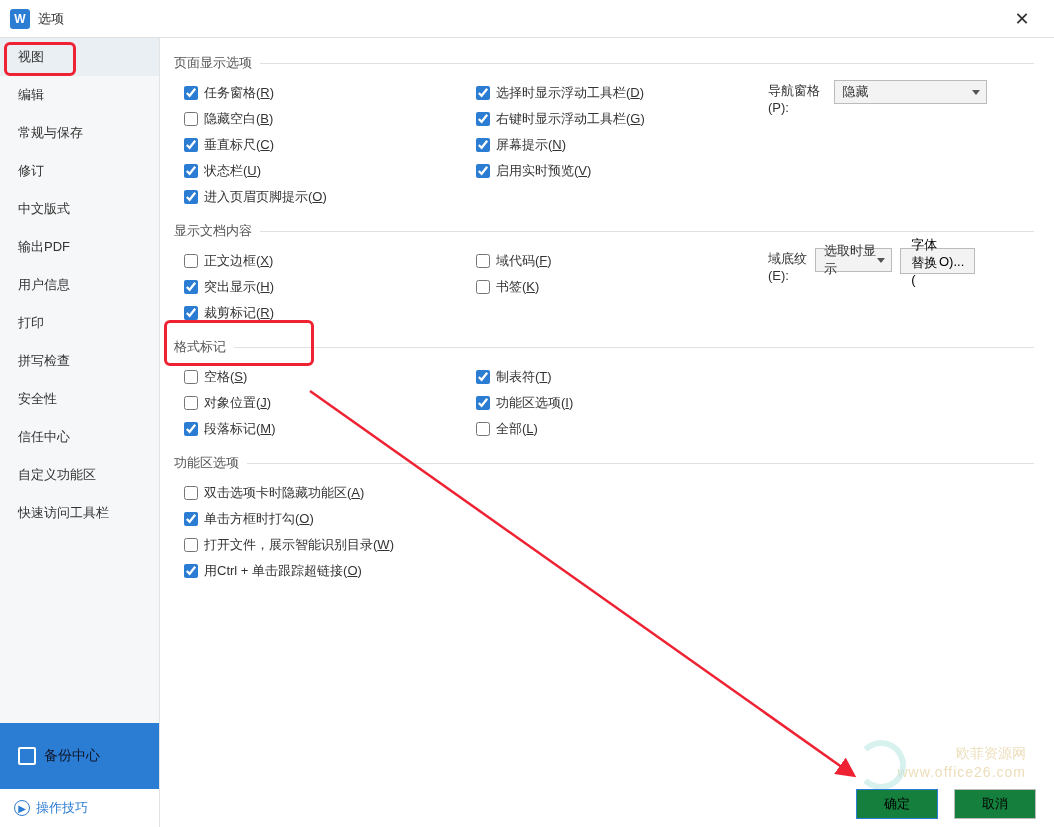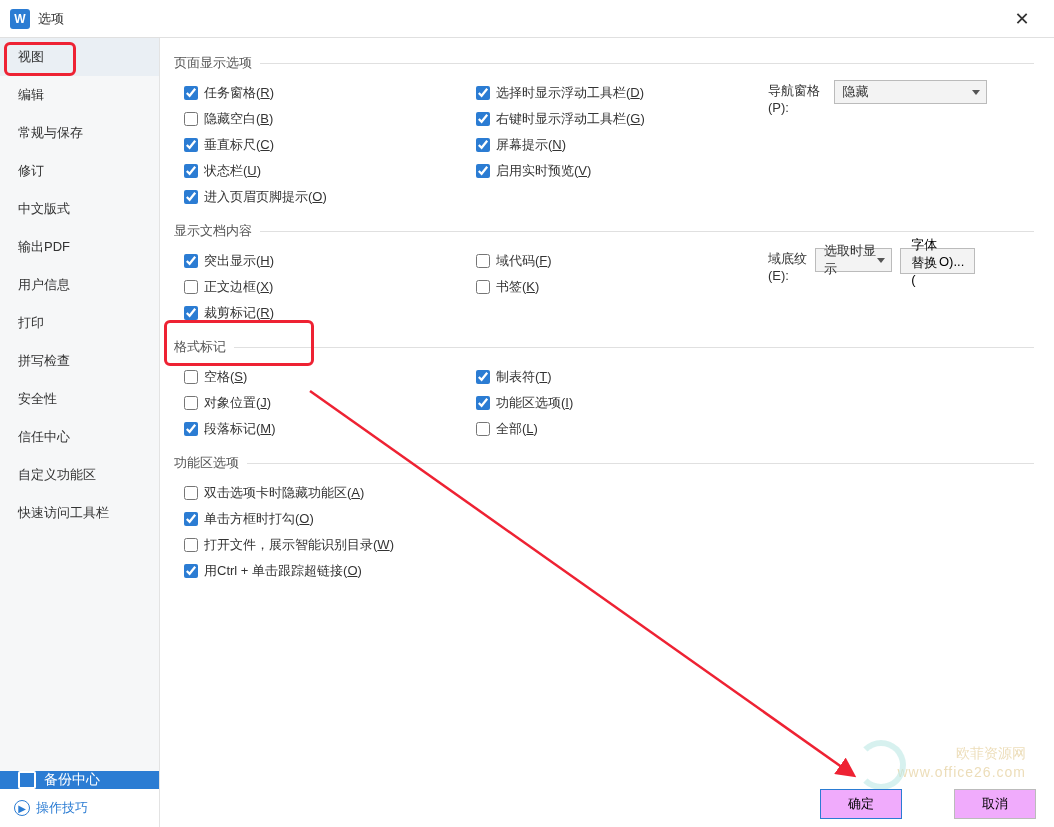--- a/index.html
+++ b/index.html
@@ -75,22 +75,22 @@
   .red-box {
     border: 3px solid #e23;
     border-radius: 6px;
     position: absolute;
     pointer-events: none;
     z-index: 10;
   }
   .sidebar .backup {
     margin-top: auto;
     background: #2b7cd3;
-    color: #ffffff;
-    padding: 0 18px;
+    color: #0f172a;
+    padding: 24px 18px;
     display: flex;
     align-items: center;
     gap: 8px;
     cursor: pointer;
     font-size: 14px;
     text-align: center;
   }
   .sidebar .backup .bicon {
     width: 18px; height: 18px;
     border: 2px solid #fff;
@@ -211,26 +211,25 @@
   
   .footer {
     position: absolute;
     bottom: 8px; right: 18px;
     display: flex;
     gap: 16px;
   }
   .footer .btn {
     width: 82px; height: 30px;
     border: 1px solid #bbb;
-    background: #f0abfc;
+    background: #15803d;
     display: flex;
     align-items: center;
     justify-content: center;
     cursor: pointer;
-    margin-left: 36px;
   }
   .footer .btn.primary { border-color: #2b7cd3; }
 
   
   .wm {
     position: absolute;
     right: 28px;
     bottom: 44px;
     color: #e8d5a8;
     font-size: 14px;
@@ -346,26 +345,26 @@
               <span>隐藏</span>
               <span class="arrow"></span>
             </div>
       </div>
     </div>
 
     <div class="group-legend">显示文档内容</div>
     <div class="opts-grid">
       <div class="col">
         <label class="chk">
+              <input type="checkbox" style="">
+              <span><span>正文边框(</span><span class="accel">X</span><span>)</span></span>
+            </label>
+        <label class="chk">
               <input type="checkbox" checked="" style="">
               <span><span>突出显示(</span><span class="accel">H</span><span>)</span></span>
-            </label>
-        <label class="chk">
-              <input type="checkbox" style="">
-              <span><span>正文边框(</span><span class="accel">X</span><span>)</span></span>
             </label>
         <label class="chk">
               <input type="checkbox" checked="" style="">
               <span><span>裁剪标记(</span><span class="accel">R</span><span>)</span></span>
             </label>
       </div>
       <div class="col">
         <label class="chk">
               <input type="checkbox" style="">
               <span><span>域代码(</span><span class="accel">F</span><span>)</span></span>

